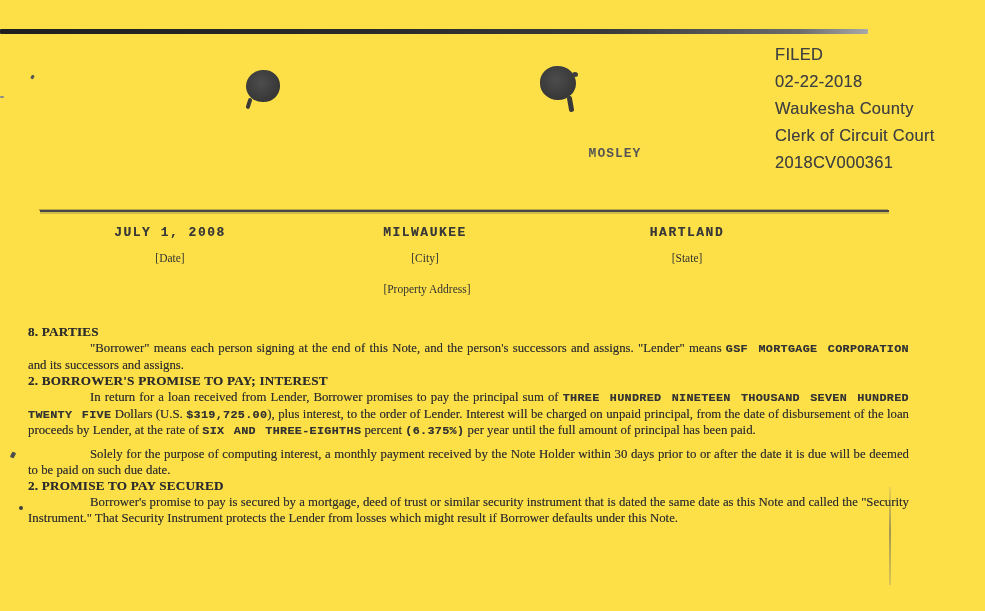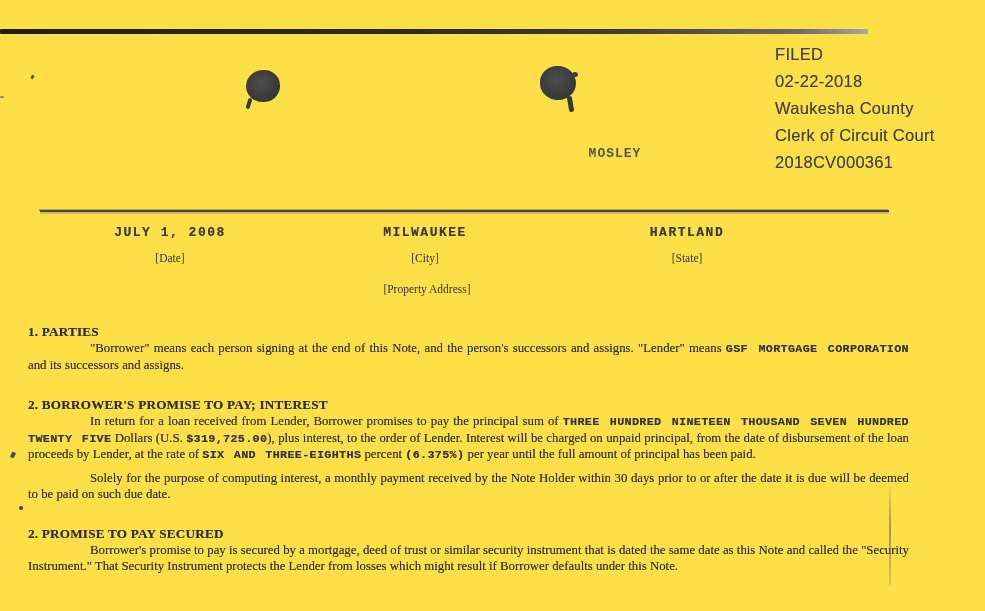--- a/index.html
+++ b/index.html
@@ -60,21 +60,21 @@
   .field.state{left:602px;top:225px;}
   .property{position:absolute;left:177px;top:272px;width:500px;text-align:center;}
   .property .val{font-size:11.5px;letter-spacing:1.2px;text-shadow:0 0 .5px rgba(50,50,50,.5);}
   .property .lbl{font-size:11.5px;color:#333;margin-top:11px;}
   
   .body-text{position:absolute;left:28px;top:324px;width:881px;font-size:12.8px;line-height:15.6px;
     text-shadow:0 0 .55px rgba(46,46,46,.5);}
   .body-text h2{font-size:13.2px;line-height:16px;margin:0;font-weight:bold;letter-spacing:.2px;color:#2c2c2c;}
   .body-text p{margin:1px 0 0 0;text-align:justify;text-indent:62px;}
   .body-text p + p{margin-top:7px;}
-  .body-text section + section{margin-top:24px;}
+  .body-text section + section{}
   .em{font-family:Liberation Mono, monospace;font-weight:bold;font-size:11.8px;
     letter-spacing:.3px;word-spacing:2px;color:#333;}
 </style>
 </head>
 <body>
 
 <div class="page">
 
   <div class="top-scan-line"></div>
 
@@ -105,21 +105,21 @@
     <div class="val tt">HARTLAND</div>
     <div class="lbl">[State]</div>
   </div>
 
   <div class="property">
     <div class="lbl">[Property Address]</div>
   </div>
 
   <div class="body-text">
     <section>
-      <h2>1. PARTIES</h2>
+      <h2>8. PARTIES</h2>
       <p><span>"Borrower" means each person signing at the end of this Note, and the person's successors and assigns. "Lender" means </span><span class="em">GSF MORTGAGE CORPORATION</span><span> and its successors and assigns.</span></p>
     </section>
     <section>
       <h2>2. BORROWER'S PROMISE TO PAY; INTEREST</h2>
       <p><span>In return for a loan received from Lender, Borrower promises to pay the principal sum of </span><span class="em">THREE HUNDRED NINETEEN THOUSAND SEVEN HUNDRED TWENTY FIVE</span><span> Dollars (U.S. </span><span class="em">$319,725.00</span><span>), plus interest, to the order of Lender. Interest will be charged on unpaid principal, from the date of disbursement of the loan proceeds by Lender, at the rate of </span><span class="em">SIX AND THREE-EIGHTHS</span><span> percent </span><span class="em">(6.375%)</span><span> per year until the full amount of principal has been paid.</span></p>
       <p><span>Solely for the purpose of computing interest, a monthly payment received by the Note Holder within 30 days prior to or after the date it is due will be deemed to be paid on such due date.</span></p>
     </section>
     <section>
       <h2>2. PROMISE TO PAY SECURED</h2>
       <p><span>Borrower's promise to pay is secured by a mortgage, deed of trust or similar security instrument that is dated the same date as this Note and called the "Security Instrument." That Security Instrument protects the Lender from losses which might result if Borrower defaults under this Note.</span></p>

